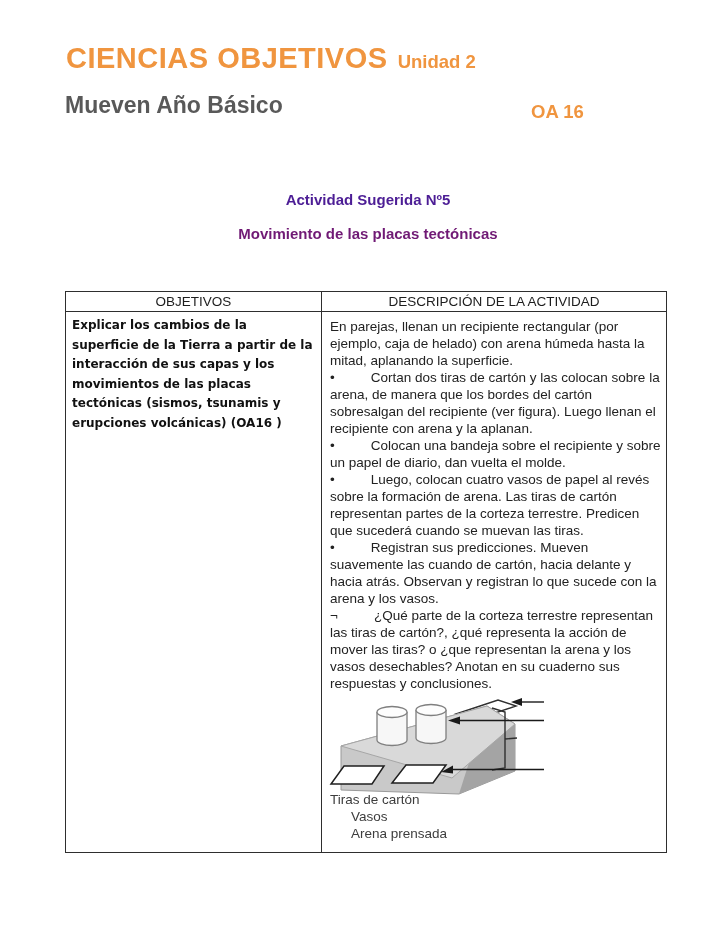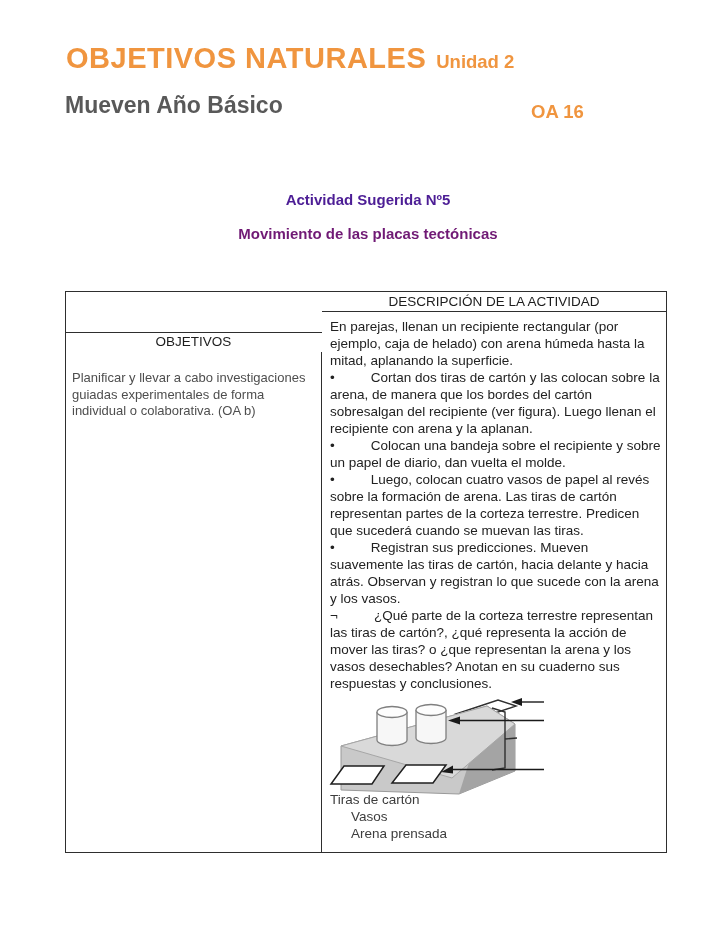--- a/index.html
+++ b/index.html
@@ -19,21 +19,21 @@
   .act-sub{position:absolute;left:16px;right:0;top:225px;text-align:center;
            font-size:15px;font-weight:bold;color:#701a75;}
   
   .tbl{
     position:absolute;left:65px;top:291px;width:602px;height:562px;
     border:1.6px solid #2e2e2e;box-sizing:border-box;
     display:grid;grid-template-columns:256px 1fr;grid-template-rows:20px 1fr;
   }
   .th{font-size:13.5px;color:#1d1d1d;text-align:center;line-height:19px;
       border-bottom:1.6px solid #2e2e2e;box-sizing:border-box;}
-  .th.left, .cell-obj{border-right:1.6px solid #2e2e2e;margin-top:40px;}
+  .th.left, .cell-obj{border-right:1.6px solid #2e2e2e;}
   .cell{box-sizing:border-box;}
   .cell-obj{padding:4px 5px 0 6px;}
   .obj-main{font-family:"DejaVu Sans",sans-serif;font-weight:bold;font-size:12px;
             line-height:19.5px;color:#111;margin:0;}
   .obj-sec{font-size:13px;line-height:16.5px;color:#4e4e4e;margin:14px 0 0 0;}
   .cell-desc{position:relative;padding:6px 4px 0 8px;font-size:13.5px;line-height:17px;color:#222;}
   .cell-desc p{margin:0;}
   .tab{display:inline-block;width:36px;}
   
   .fig{position:absolute;left:7px;top:381px;width:222px;height:112px;}
@@ -42,42 +42,42 @@
   .fl-1{left:8px;top:479px;}
   .fl-2{left:29px;top:496px;}
   .fl-3{left:29px;top:513px;}
 </style>
 </head>
 <body>
 
 <div class="page">
 
   <div class="hdr">
-    <span class="main">OBJETIVOS NATURALES</span><span class="unit">Unidad 2</span>
+    <span class="main">CIENCIAS OBJETIVOS</span><span class="unit">Unidad 2</span>
   </div>
   <div class="grade">Mueven Año Básico</div>
   <div class="oa">OA 16</div>
 
   <div class="act-title">Actividad Sugerida Nº5</div>
   <div class="act-sub">Movimiento de las placas tectónicas</div>
 
   <div class="tbl">
     <div class="th left">OBJETIVOS</div>
     <div class="th">DESCRIPCIÓN DE LA ACTIVIDAD</div>
 
     <div class="cell cell-obj">
-      <p class="obj-sec">Planificar y llevar a cabo investigaciones guiadas experimentales de forma individual o colaborativa. (OA b)</p>
+      <p class="obj-main">Explicar los cambios de la superficie de la Tierra a partir de la interacción de sus capas y los movimientos de las placas tectónicas (sismos, tsunamis y erupciones volcánicas) (OA16 )</p>
     </div>
 
     <div class="cell cell-desc">
       <p>En parejas, llenan un recipiente rectangular (por ejemplo, caja de helado) con arena húmeda hasta la mitad, aplanando la superficie.</p>
       <p><span>•</span><span class="tab"></span><span>Cortan dos tiras de cartón y las colocan sobre la arena, de manera que los bordes del cartón sobresalgan del recipiente (ver figura). Luego llenan el recipiente con arena y la aplanan.</span></p>
       <p><span>•</span><span class="tab"></span><span>Colocan una bandeja sobre el recipiente y sobre un papel de diario, dan vuelta el molde.</span></p>
       <p><span>•</span><span class="tab"></span><span>Luego, colocan cuatro vasos de papel al revés sobre la formación de arena. Las tiras de cartón representan partes de la corteza terrestre. Predicen que sucederá cuando se muevan las tiras.</span></p>
-      <p><span>•</span><span class="tab"></span><span>Registran sus predicciones. Mueven suavemente las tiras de cartón, hacia delante y hacia atrás. Observan y registran lo que sucede con la arena y los vasos.</span></p>
+      <p><span>•</span><span class="tab"></span><span>Registran sus predicciones. Mueven suavemente las cuando de cartón, hacia delante y hacia atrás. Observan y registran lo que sucede con la arena y los vasos.</span></p>
       <p><span>¬</span><span class="tab"></span><span>¿Qué parte de la corteza terrestre representan las tiras de cartón?, ¿qué representa la acción de mover las tiras? o ¿que representan la arena y los vasos desechables? Anotan en su cuaderno sus respuestas y conclusiones.</span></p>
 
       <div class="fig">
         <svg width="222" height="112" viewBox="0 0 222 112">
 
           <polygon points="127,21 169,7 187,13 145,27" fill="#ffffff" stroke="#2f2f2f" stroke-width="1.4"></polygon>
 
           <polygon points="12,53 158,13 186,31 186,78 130,101 12,97" fill="#c9c9c9" stroke="#9a9a9a" stroke-width="1"></polygon>
           <polygon points="158,13 186,31 186,78 130,101" fill="#a4a4a4"></polygon>
           <polygon points="12,53 158,13 186,31 123,85" fill="#d9d9d9" stroke="#a6a6a6" stroke-width="1"></polygon>

